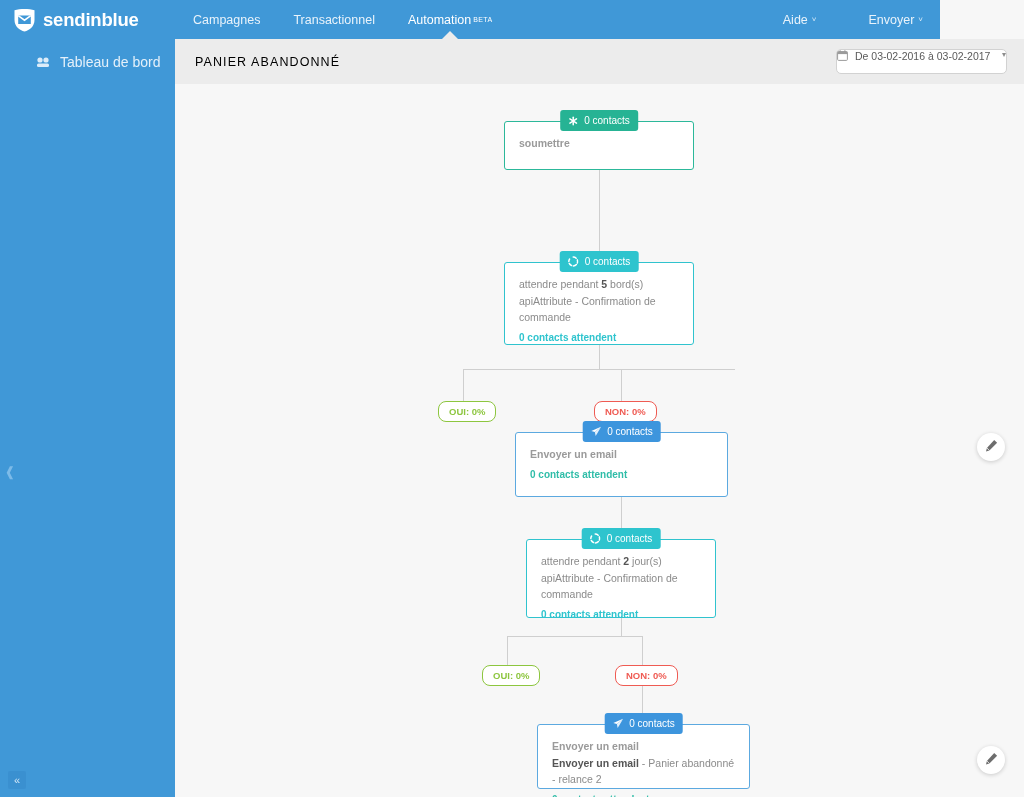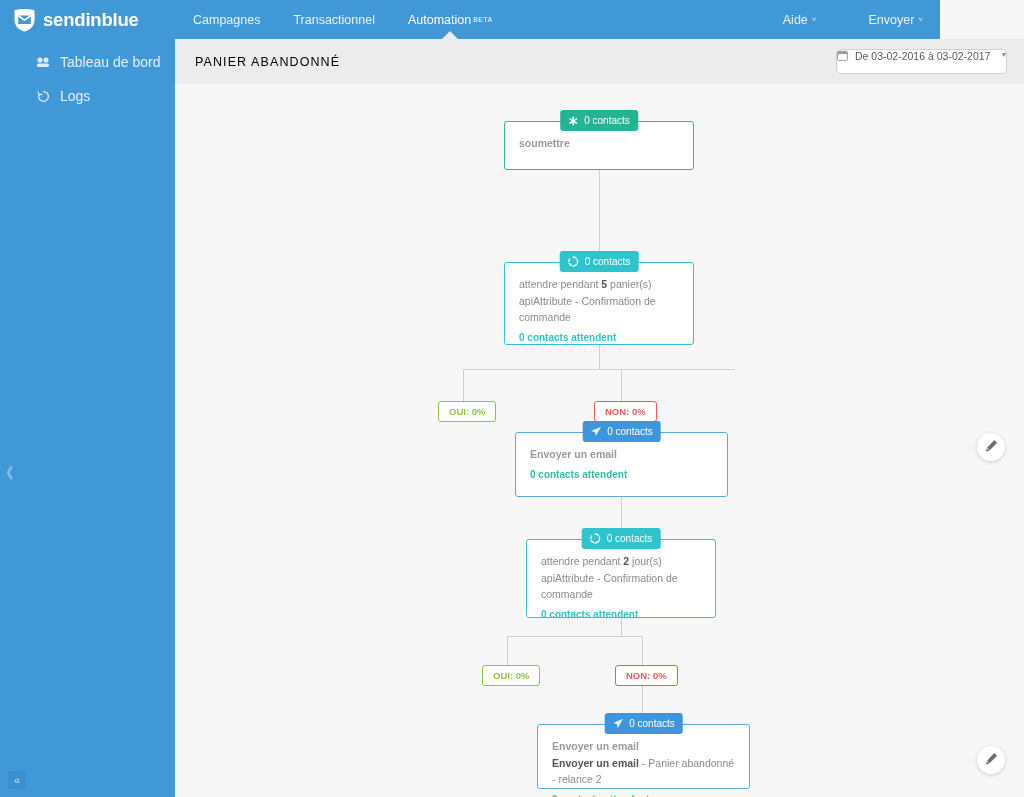--- a/index.html
+++ b/index.html
@@ -125,21 +125,21 @@
   .b-blue  { background: #3d95dd; }
   .w-teal  { color: #2ec4ce; }
   .w-blue  { color: #2fbda8; }
 
   
   .conn { position: absolute; background: #cfcfcf; }
   .vline { width: 1px; }
   .hline { height: 1px; }
 
   .branch-label {
-    position: absolute; height: 21px; border-radius: 3px; background: #ffffff;
+    position: absolute; height: 21px; border-radius: 8px; background: #ffffff;
     display: flex; align-items: center; justify-content: center;
     font-size: 9.5px; font-weight: bold; padding: 0 10px; cursor: pointer;
   }
   .bl-yes { border: 1px solid #8dc63f; color: #8dc63f; }
   .bl-no  { border: 1px solid #ef5b53; color: #ef5b53; }
 
   .pencil-btn {
     position: absolute; width: 28px; height: 28px; border-radius: 50%;
     background: #ffffff; box-shadow: 0 1px 4px rgba(0,0,0,.18);
     display: flex; align-items: center; justify-content: center; cursor: pointer;
@@ -196,29 +196,20 @@
       <svg width="14" height="12" viewBox="0 0 14 12">
           <circle cx="4" cy="4" r="2.6" fill="#dcecf9"></circle>
           <circle cx="10" cy="4" r="2.6" fill="#dcecf9"></circle>
           <rect x="1" y="7.5" width="12" height="3.4" rx="1.5" fill="#dcecf9"></rect>
         </svg>
     </span>
     <span>Tableau de bord</span>
   </div>
 
 
-  <div class="side-item">
-    <span class="side-ico">
-      <svg width="13" height="13" viewBox="0 0 13 13">
-          <path d="M6.5 1.6 a4.9 4.9 0 1 1 -4.5 3" fill="none" stroke="#dcecf9" stroke-width="1.3" stroke-linecap="round"></path>
-          <path d="M1.2 2.2 L2.1 5.1 L4.8 4.2" fill="none" stroke="#dcecf9" stroke-width="1.3" stroke-linejoin="round" stroke-linecap="round"></path>
-        </svg>
-    </span>
-    <span>Logs</span>
-  </div>
 
 
   <div class="edge-handle">
     <span>❰</span>
   </div>
 
   <div class="collapse-btn">
     <span>«</span>
   </div>
 </div>
@@ -281,21 +272,21 @@
   <div class="node n-teal" style="left:329px; top:178px; width:190px; height:83px;">
     <div class="badge b-teal">
       <span class="b-ico">
         <svg width="11" height="11" viewBox="0 0 11 11">
             <path d="M5.5 1.1 a4.4 4.4 0 1 1 -3.6 1.9" fill="none" stroke="#ffffff" stroke-width="1.5" stroke-linecap="round" stroke-dasharray="3.2 1.8"></path>
           </svg>
       </span>
       <span>0 contacts</span>
     </div>
     <div class="node-body">
-      <div><span>attendre pendant </span><span class="strong">5</span><span> panier(s)</span></div>
+      <div><span>attendre pendant </span><span class="strong">5</span><span> bord(s)</span></div>
       <div>apiAttribute - Confirmation de commande</div>
       <div class="waiting w-teal">0 contacts attendent</div>
     </div>
   </div>
 
   <div class="branch-label bl-yes" style="left:263px; top:317px;">
     <span>OUI: 0%</span>
   </div>
   <div class="branch-label bl-no" style="left:419px; top:317px;">
     <span>NON: 0%</span>

